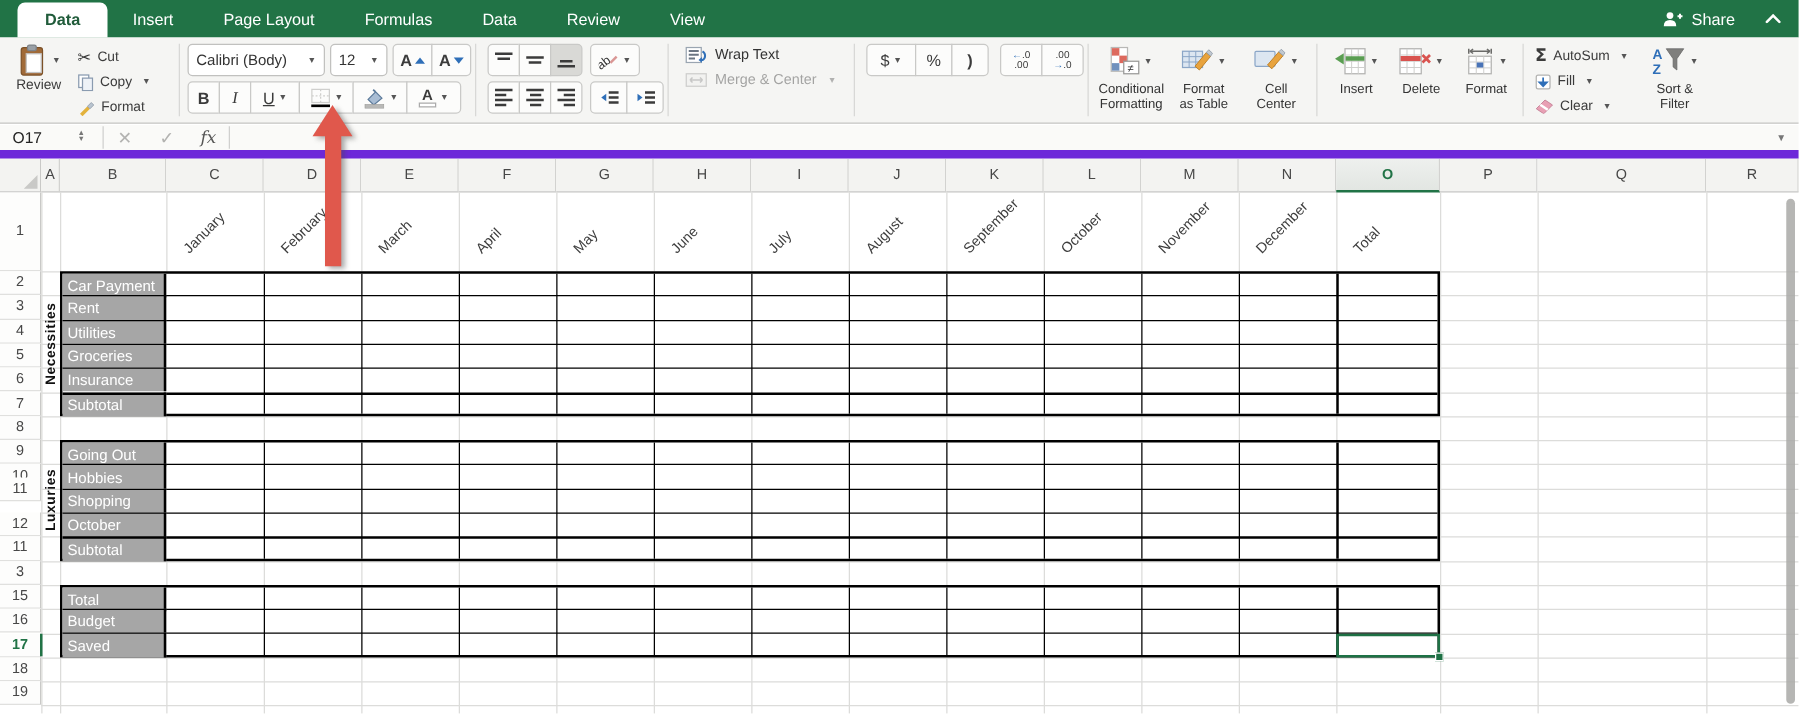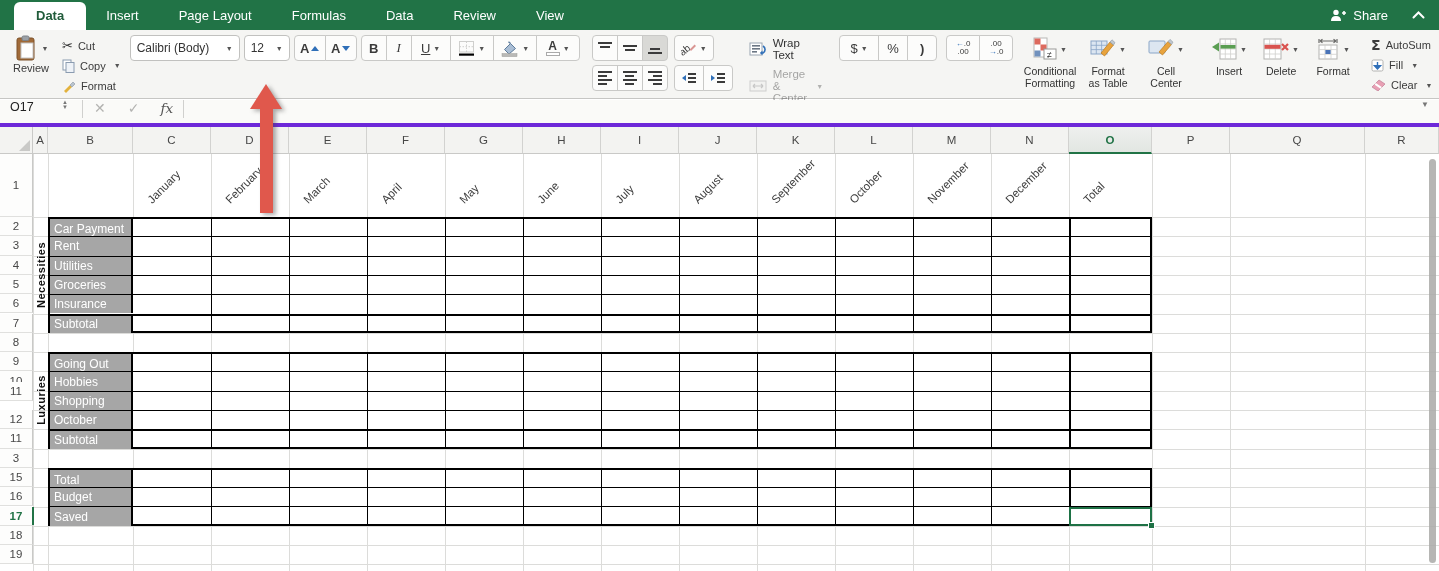--- a/index.html
+++ b/index.html
@@ -29,21 +29,21 @@
   .lbl { font-size:11px; color:#3b3b3b; }
 
   
   .grp.clipboard { width:140px; padding-left:8px; gap:8px; }
   .paste-big { display:flex; flex-direction:column; align-items:center; width:46px; }
   .paste-ico-row { display:flex; align-items:center; }
   .mini-col { display:flex; flex-direction:column; gap:3px; padding-top:2px; }
   .mini-item { display:flex; align-items:center; gap:5px; height:17px; font-size:11px; }
 
   
-  .grp.font { padding-left:3px; gap:4px; display:flex; }
+  .grp.font { flex-direction:column; padding-left:3px; gap:4px; display:flex; }
   .row { display:flex; align-items:center; }
   .combo { background:#fff; border:1px solid #c1c1bf; border-radius:4px; height:26px; display:flex; align-items:center; font-size:12px; color:#333; padding:0 6px; justify-content:space-between; }
   .combo .dd { margin-left:6px; }
   .font-name { width:110px; }
   .font-size { width:46px; margin-left:4px; }
   .b26 { width:26px; } .b32 { width:32px; } .b40 { width:40px; } .b44 { width:44px; }
   .glyB { font-weight:bold; font-size:13px; }
   .glyI { font-style:italic; font-family:"Liberation Serif",serif; font-size:13px; }
   .glyU { text-decoration:underline; font-size:13px; }
   .grow-a { font-weight:bold; font-size:13px; }
@@ -76,21 +76,21 @@
   .bigbtn .cap { text-align:center; line-height:12px; font-size:10.5px; margin-top:3px; color:#333; }
   .grp.stylesg, .grp.cellsg { padding-left:2px; }
 
   
   .grp.editg { padding-left:6px; gap:4px; }
   .edit-col { display:flex; flex-direction:column; gap:2px; padding-top:1px; }
   .edit-item { display:flex; align-items:center; gap:5px; height:18px; font-size:11px; }
   .sigma { font-size:14px; font-weight:bold; font-family:"DejaVu Sans",sans-serif; }
 
   
-  .fbar { position:absolute; left:0; top:100px; width:1439px; height:27px; background:#fafaf8; border-bottom:4px solid #6d28d9; display:flex; align-items:flex-start; }
+  .fbar { position:absolute; left:0; top:100px; width:1439px; height:27px; background:#fafaf8; border-bottom:7px solid #6d28d9; display:flex; align-items:center; }
   .namebox { width:62px; padding-left:10px; font-size:12.5px; color:#222; }
   .stepper { display:flex; flex-direction:column; line-height:5px; font-size:6px; color:#777; margin-right:14px; }
   .fdiv { width:1px; height:18px; background:#d0d0ce; }
   .fbtn { color:#b3b3b1; font-size:14px; padding:0 11px; }
   .fx { font-family:"DejaVu Serif",serif; font-style:italic; color:#555; font-size:13.5px; padding:0 10px; }
   .finput { flex:1; height:100%; }
   .fbar-dd { padding-right:10px; color:#777; font-size:8px; }
 
   
   .sheet { position:absolute; left:0; top:127px; width:1439px; height:444px; background:#fff; overflow:hidden; }

